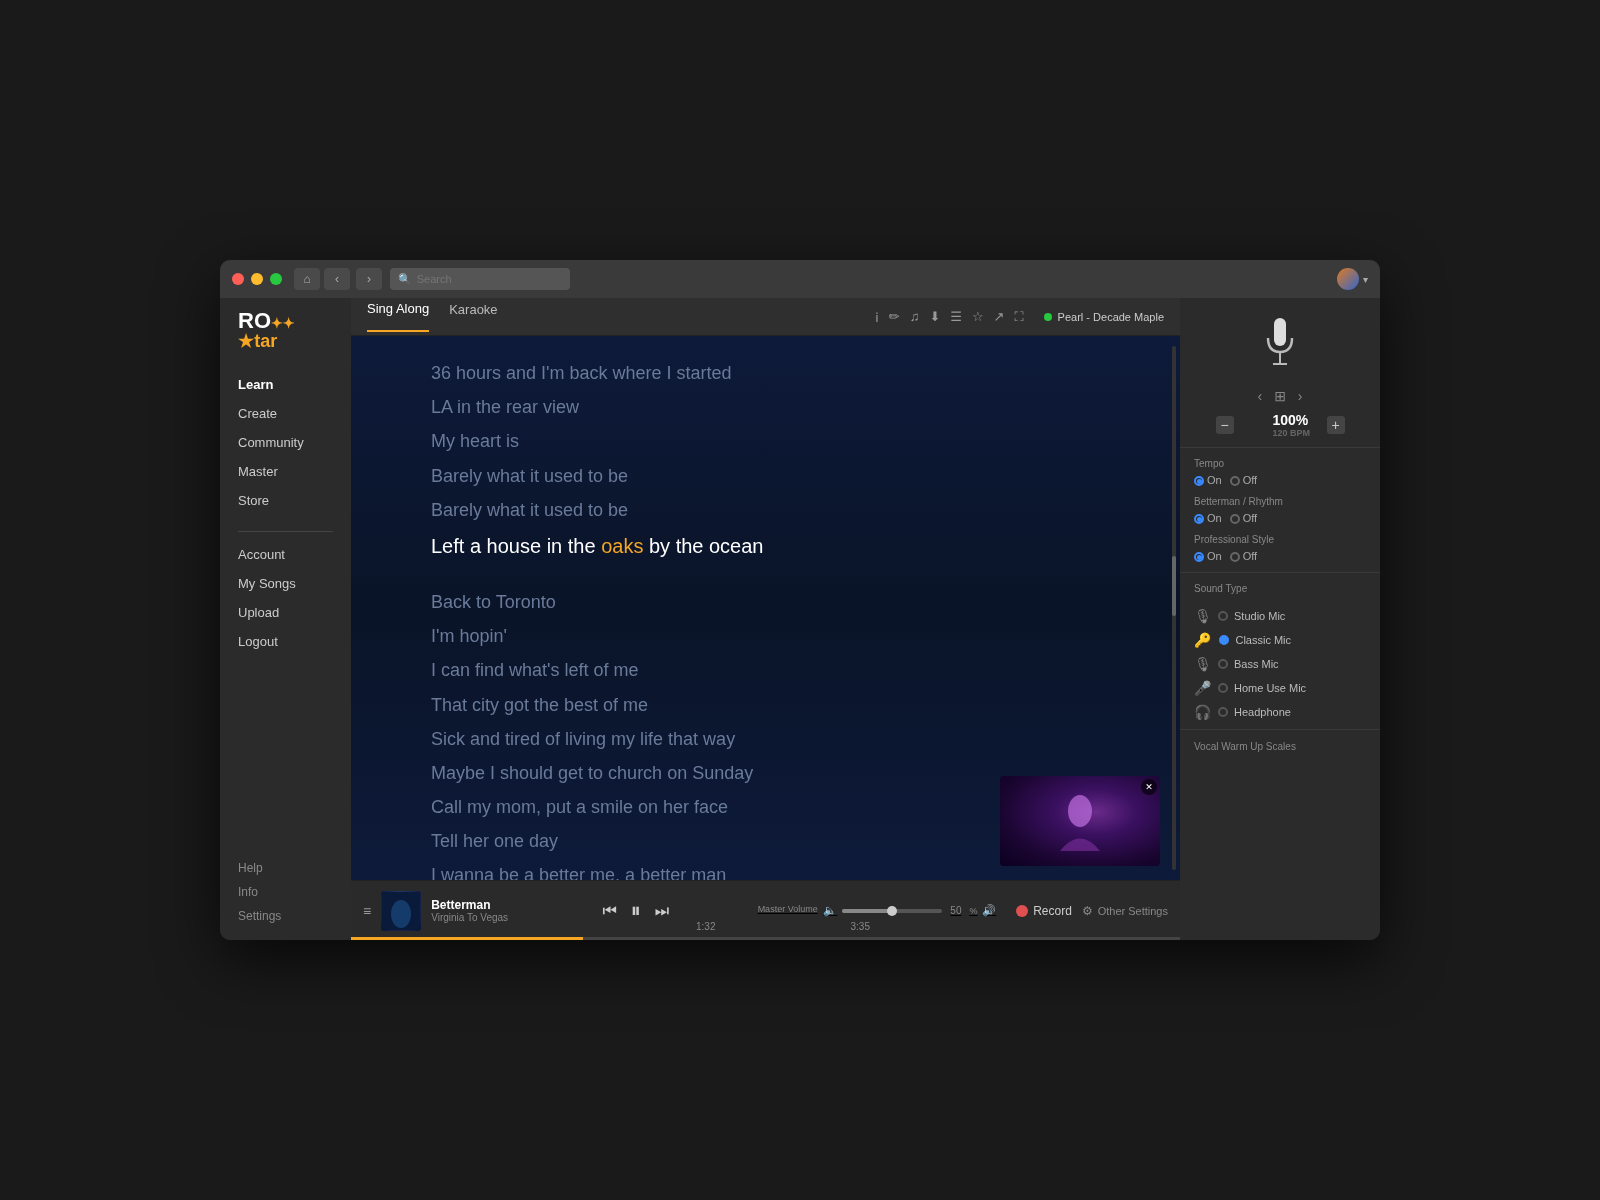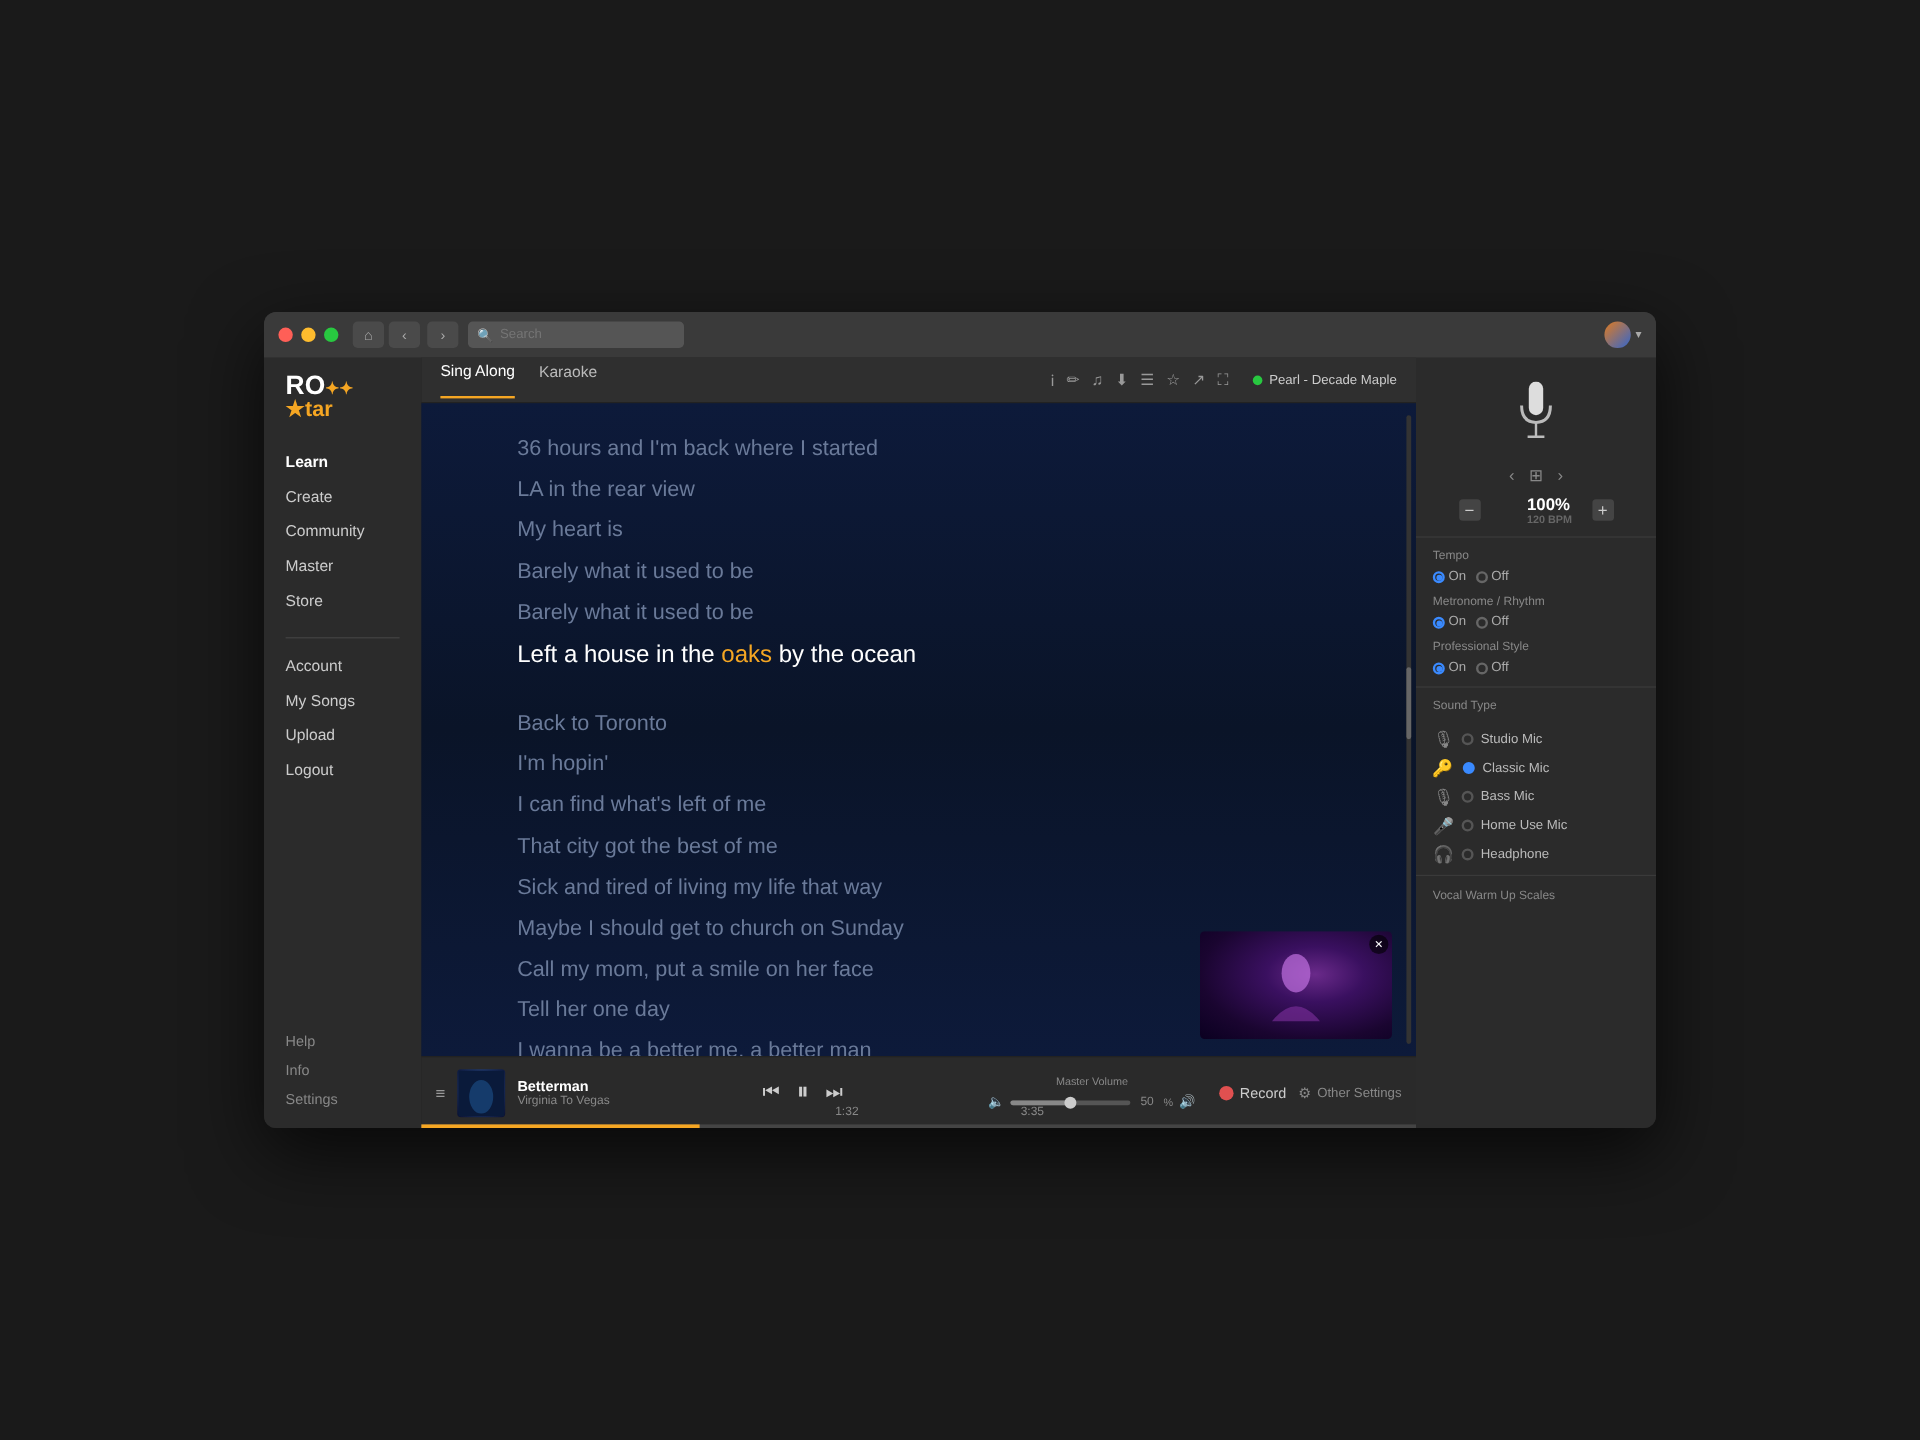--- a/index.html
+++ b/index.html
@@ -293,23 +293,24 @@
     }
     .song-info { margin-right: 16px; }
     .song-title { color: white; font-size: 12px; font-weight: 600; }
     .song-artist { color: #888; font-size: 10px; }
     .player-controls {
       display: flex; align-items: center; gap: 14px; margin: 0 auto;
     }
     .ctrl-btn { color: #ccc; font-size: 16px; cursor: pointer; }
     .ctrl-btn.play { font-size: 20px; }
     .volume-section {
-      display: flex; align-items: center; gap: 6px;
-      flex-direction: column;
+      display: flex; align-items: flex-start; gap: 6px;
+      flex-direction: row;
       margin: 0 10px;
+      text-decoration: underline;
     }
     .volume-label { color: #888; font-size: 9px; text-align: center; }
     .volume-row { display: flex; align-items: center; gap: 5px; }
     .vol-icon { color: #888; font-size: 11px; }
     .vol-bar {
       width: 100px; height: 4px;
       background: #555;
       border-radius: 2px;
       position: relative;
     }
@@ -633,21 +634,21 @@
             <span>On</span>
           </div>
           <div class="toggle-option">
             <div class="radio-dot"></div>
             <span>Off</span>
           </div>
         </div>
       </div>
 
       <div class="rp-section">
-        <div class="rp-section-title">Metronome / Rhythm</div>
+        <div class="rp-section-title">Betterman / Rhythm</div>
         <div class="rp-toggle-row">
           <div class="toggle-option">
             <div class="radio-dot selected"></div>
             <span>On</span>
           </div>
           <div class="toggle-option">
             <div class="radio-dot"></div>
             <span>Off</span>
           </div>
         </div>

